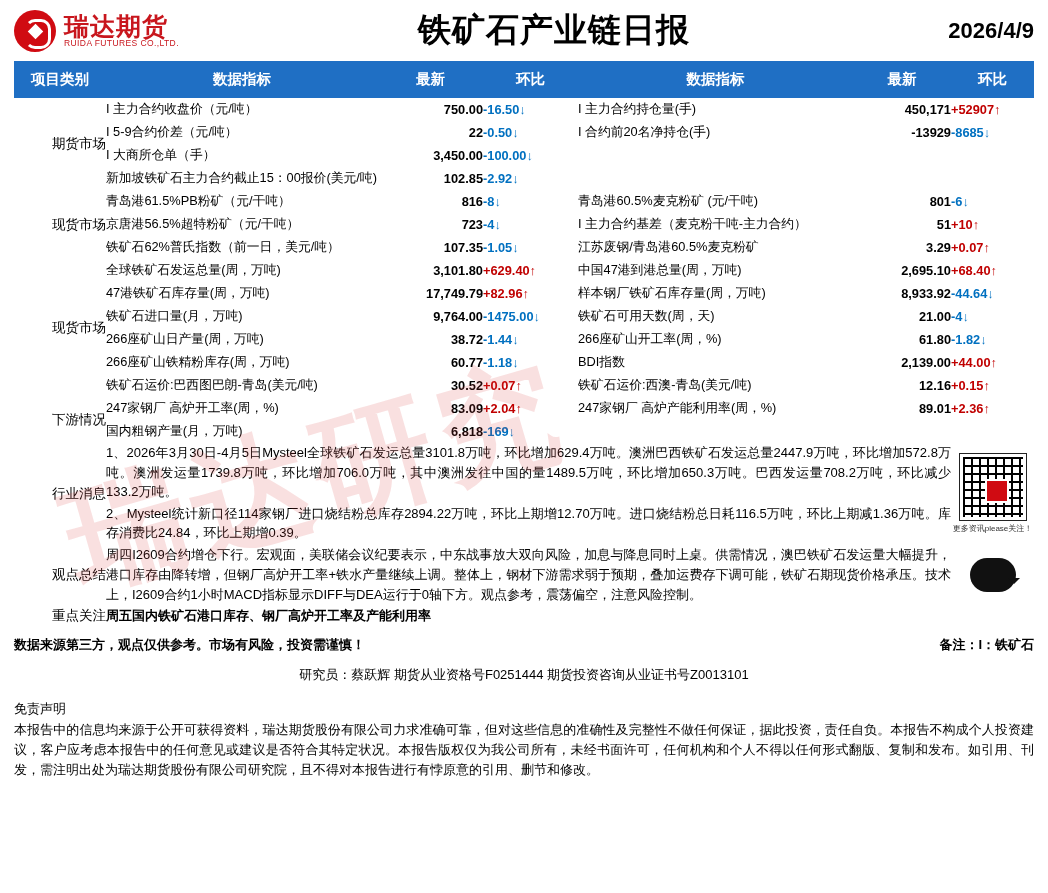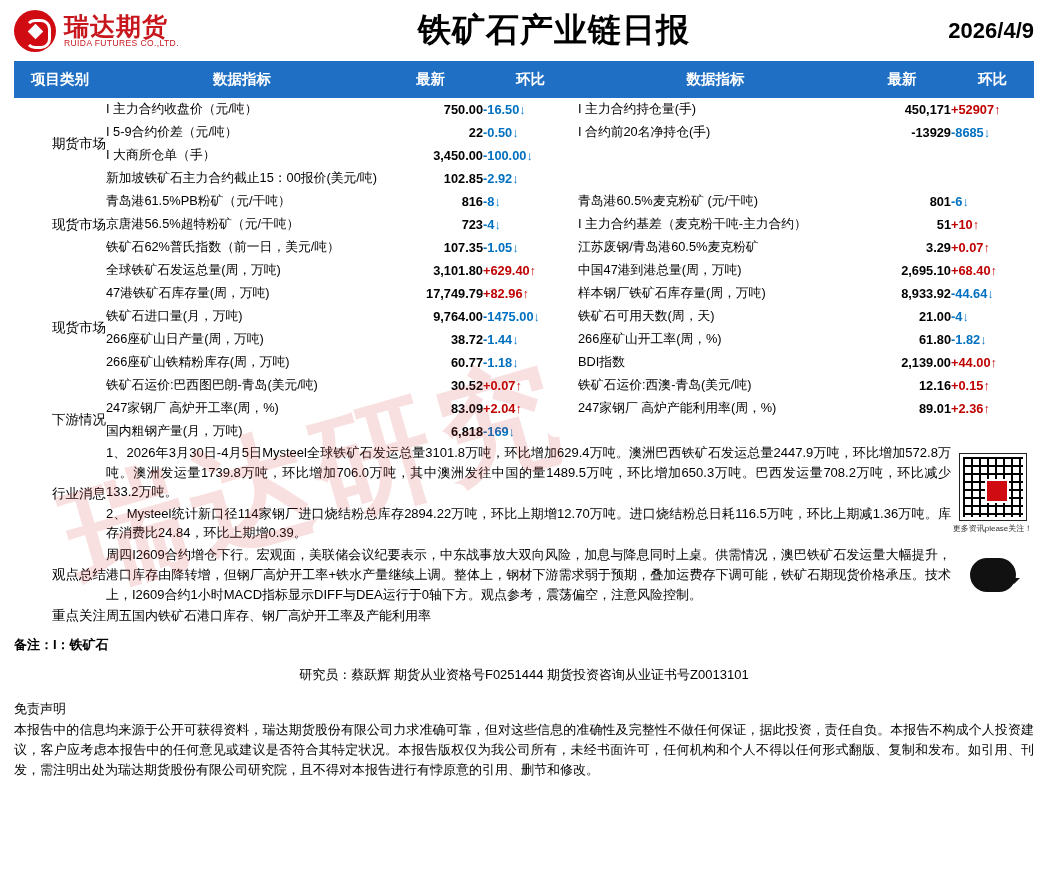--- a/index.html
+++ b/index.html
@@ -106,21 +106,21 @@
   .qr-cap { font-size: 8px; color: #333; margin-top: 3px; }
   .wechat {
     width: 46px; height: 34px; border-radius: 17px;
     background: #111; margin: 0 auto; position: relative;
   }
   .wechat::after {
     content: ""; position: absolute; right: -4px; bottom: 2px;
     width: 0; height: 0; border: 6px solid transparent; border-top-color: #111;
   }
   .view-cell { padding: 7px 8px; font-size: 13px; line-height: 1.55; text-align: justify; }
-  .focus-cell { padding: 5px 8px; font-size: 13px; }
+  .focus-cell { padding: 5px 8px; font-size: 13px; font-weight: bold; }
   .blockrow td { border-top: 1px solid #000; border-bottom: 1px solid #000; }
 
   
   .foot-line {
     display: flex; justify-content: space-between;
     margin: 8px 14px 0 14px; font-size: 13px; font-weight: bold;
   }
   .researcher { text-align: center; margin-top: 12px; font-size: 13px; }
   .disclaimer-title { margin: 16px 0 2px 14px; font-size: 13px; }
   .disclaimer { margin: 0 14px; font-size: 13px; line-height: 1.55; text-align: justify; }
@@ -321,20 +321,21 @@
           </td>
         </tr>
         <tr class="blockrow">
           <td class="cat">重点关注</td>
           <td class="focus-cell" colspan="6">周五国内铁矿石港口库存、钢厂高炉开工率及产能利用率</td>
         </tr>
       </tbody>
   </table>
 
   <div class="foot-line">
+    <div>数据来源第三方，观点仅供参考。市场有风险，投资需谨慎！</div>
     <div>备注：I：铁矿石</div>
   </div>
 
   <div class="researcher">研究员：蔡跃辉    期货从业资格号F0251444    期货投资咨询从业证书号Z0013101</div>
 
   <div class="disclaimer-title">免责声明</div>
   <div class="disclaimer">本报告中的信息均来源于公开可获得资料，瑞达期货股份有限公司力求准确可靠，但对这些信息的准确性及完整性不做任何保证，据此投资，责任自负。本报告不构成个人投资建议，客户应考虑本报告中的任何意见或建议是否符合其特定状况。本报告版权仅为我公司所有，未经书面许可，任何机构和个人不得以任何形式翻版、复制和发布。如引用、刊发，需注明出处为瑞达期货股份有限公司研究院，且不得对本报告进行有悖原意的引用、删节和修改。</div>
 
 </div>
 

